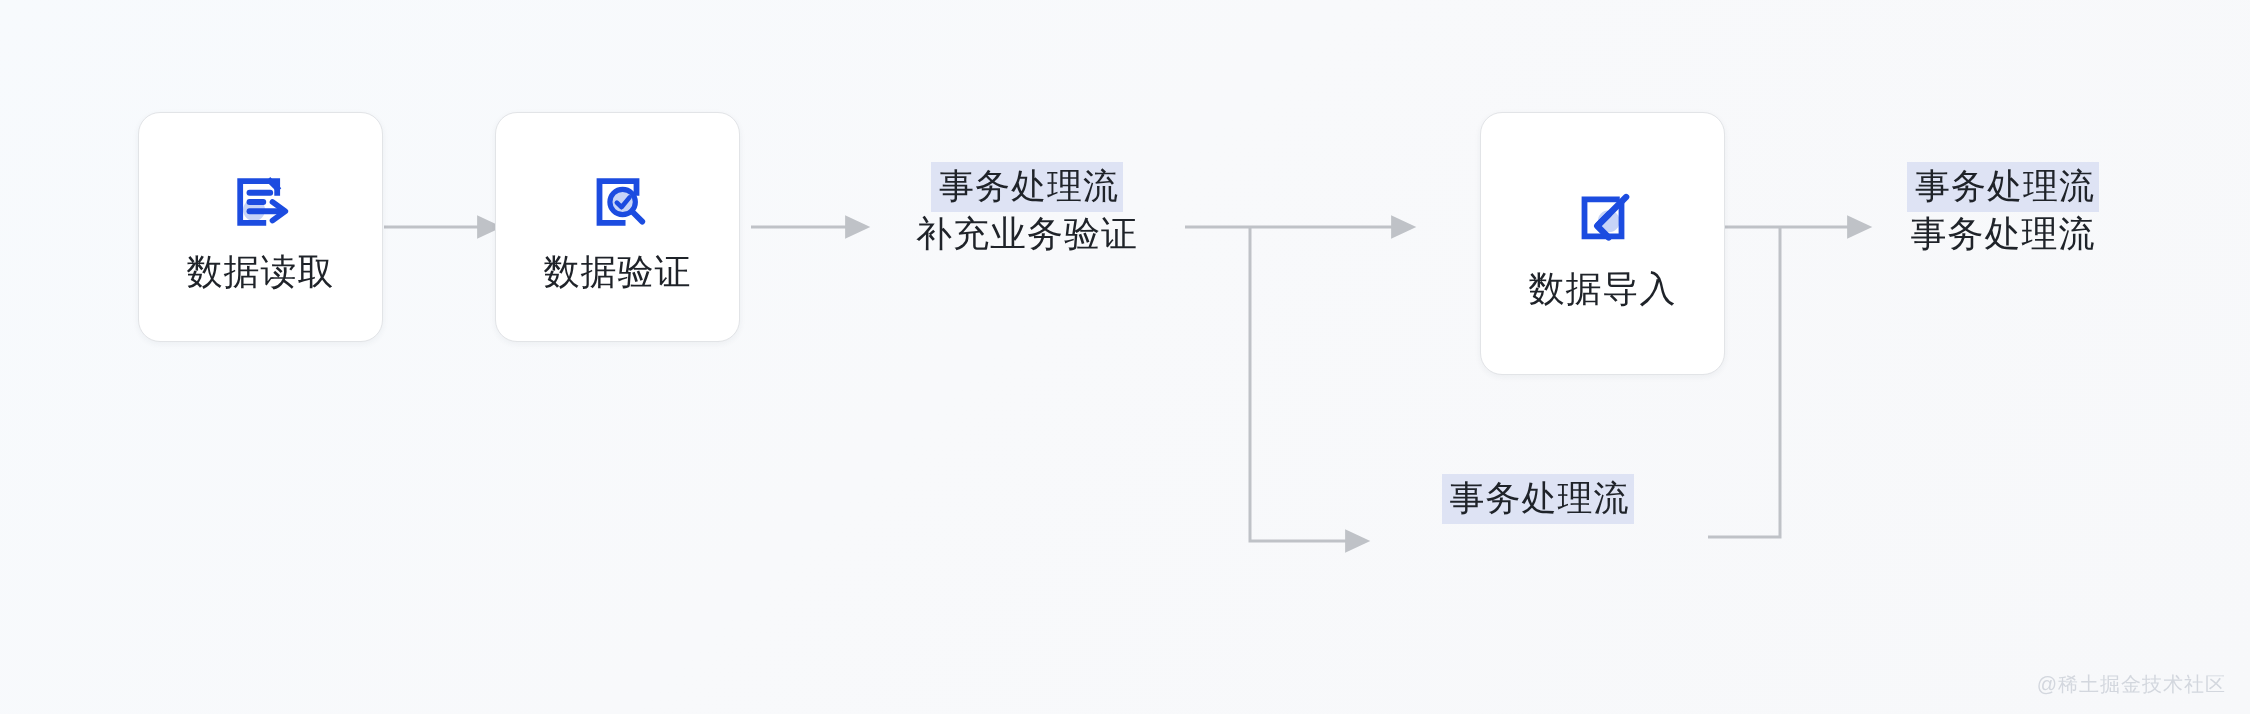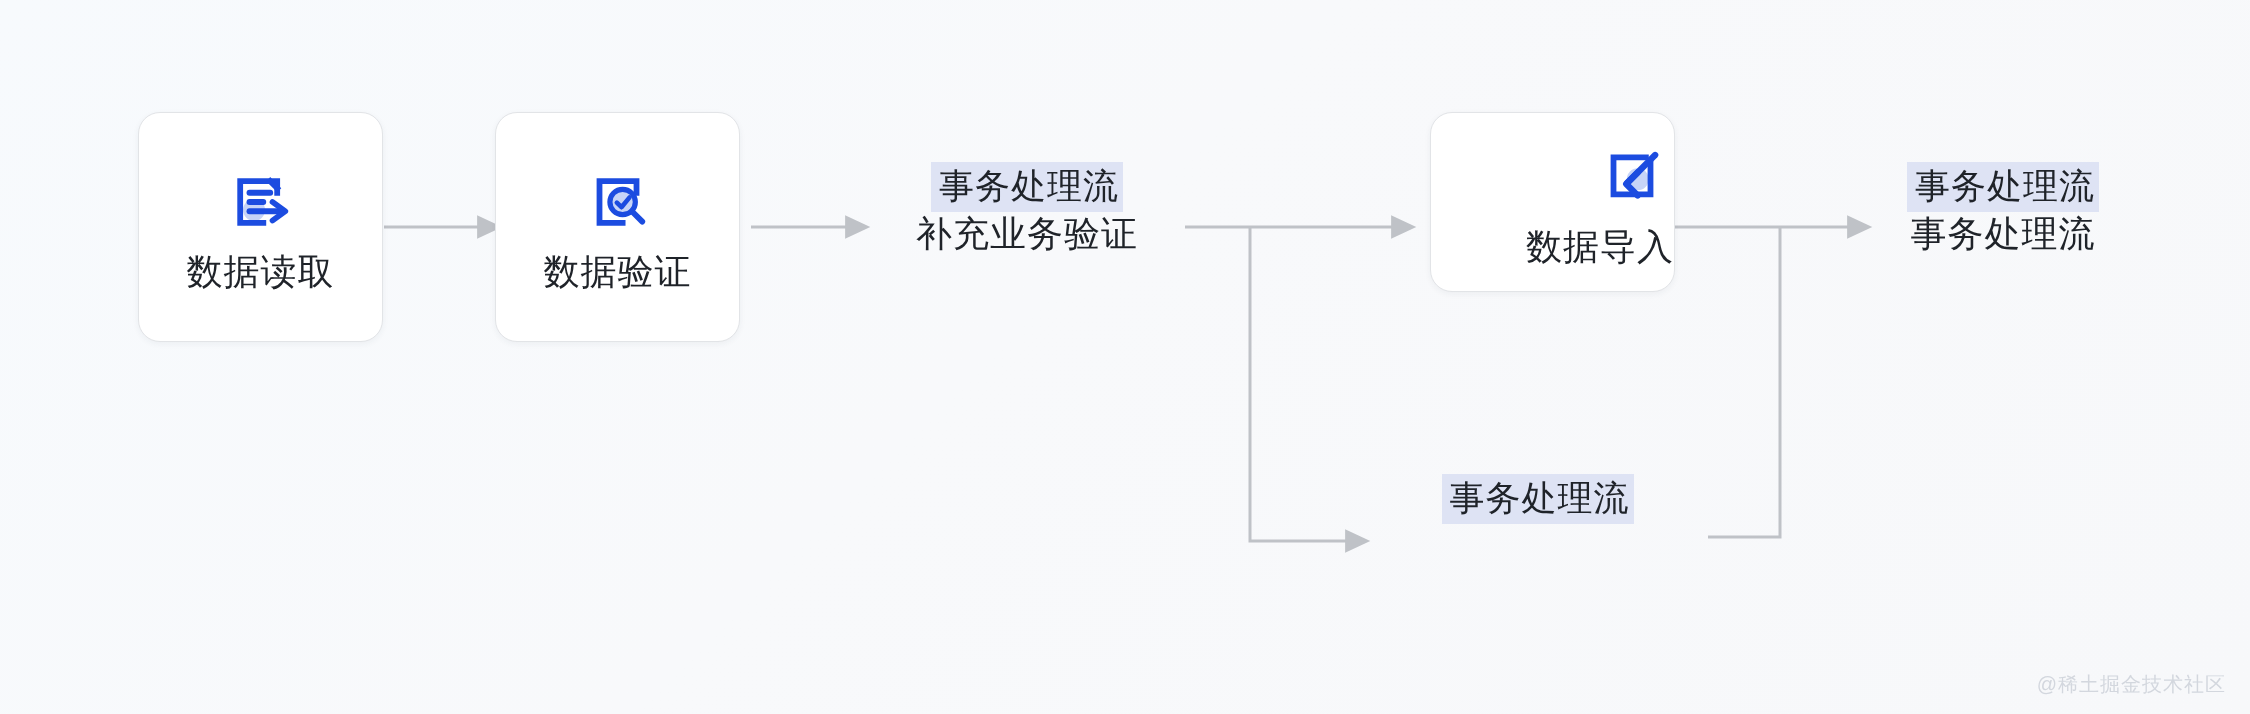--- a/index.html
+++ b/index.html
@@ -151,21 +151,21 @@
         <path d="M48 24 V14 H16 V50 H36" fill="none" stroke="#1c4ce0" stroke-width="5" stroke-linecap="square" stroke-linejoin="miter"></path>
         <circle cx="36" cy="32" r="11" fill="#c7d4f7"></circle>
         <circle cx="36" cy="32" r="11" fill="none" stroke="#1c4ce0" stroke-width="4.5"></circle>
         <path d="M31 32.5 L35 36.5 L42 28" fill="none" stroke="#1c4ce0" stroke-width="4" stroke-linecap="round" stroke-linejoin="round"></path>
         <line x1="44" y1="40" x2="53" y2="49" stroke="#1c4ce0" stroke-width="5" stroke-linecap="round"></line>
       </svg>
     </div>
     <div class="card-label">数据验证</div>
   </div>
 
-  <div class="card" style="left:1430px; top:112px; width:245px; height:180px;align-items:flex-end;">
+  <div class="card" style="left:1480px; top:112px; width:245px; height:263px;">
     <div class="icon-wrap">
       <svg width="74" height="74" viewBox="0 0 64 64" xmlns="http://www.w3.org/2000/svg">
         <circle cx="37" cy="34" r="9.5" fill="#c7d4f7"></circle>
         <path d="M44 15 H16 V47 H48 V19" fill="none" stroke="#1c4ce0" stroke-width="5" stroke-linecap="square" stroke-linejoin="miter"></path>
         <line x1="52" y1="13" x2="28" y2="37" stroke="#1c4ce0" stroke-width="5.5" stroke-linecap="round"></line>
         <path d="M27 24 L27 38 L41 38" fill="none" stroke="#1c4ce0" stroke-width="5.5" stroke-linecap="round" stroke-linejoin="round" transform="rotate(45 27 38)"></path>
       </svg>
     </div>
     <div class="card-label">数据导入</div>
   </div>

